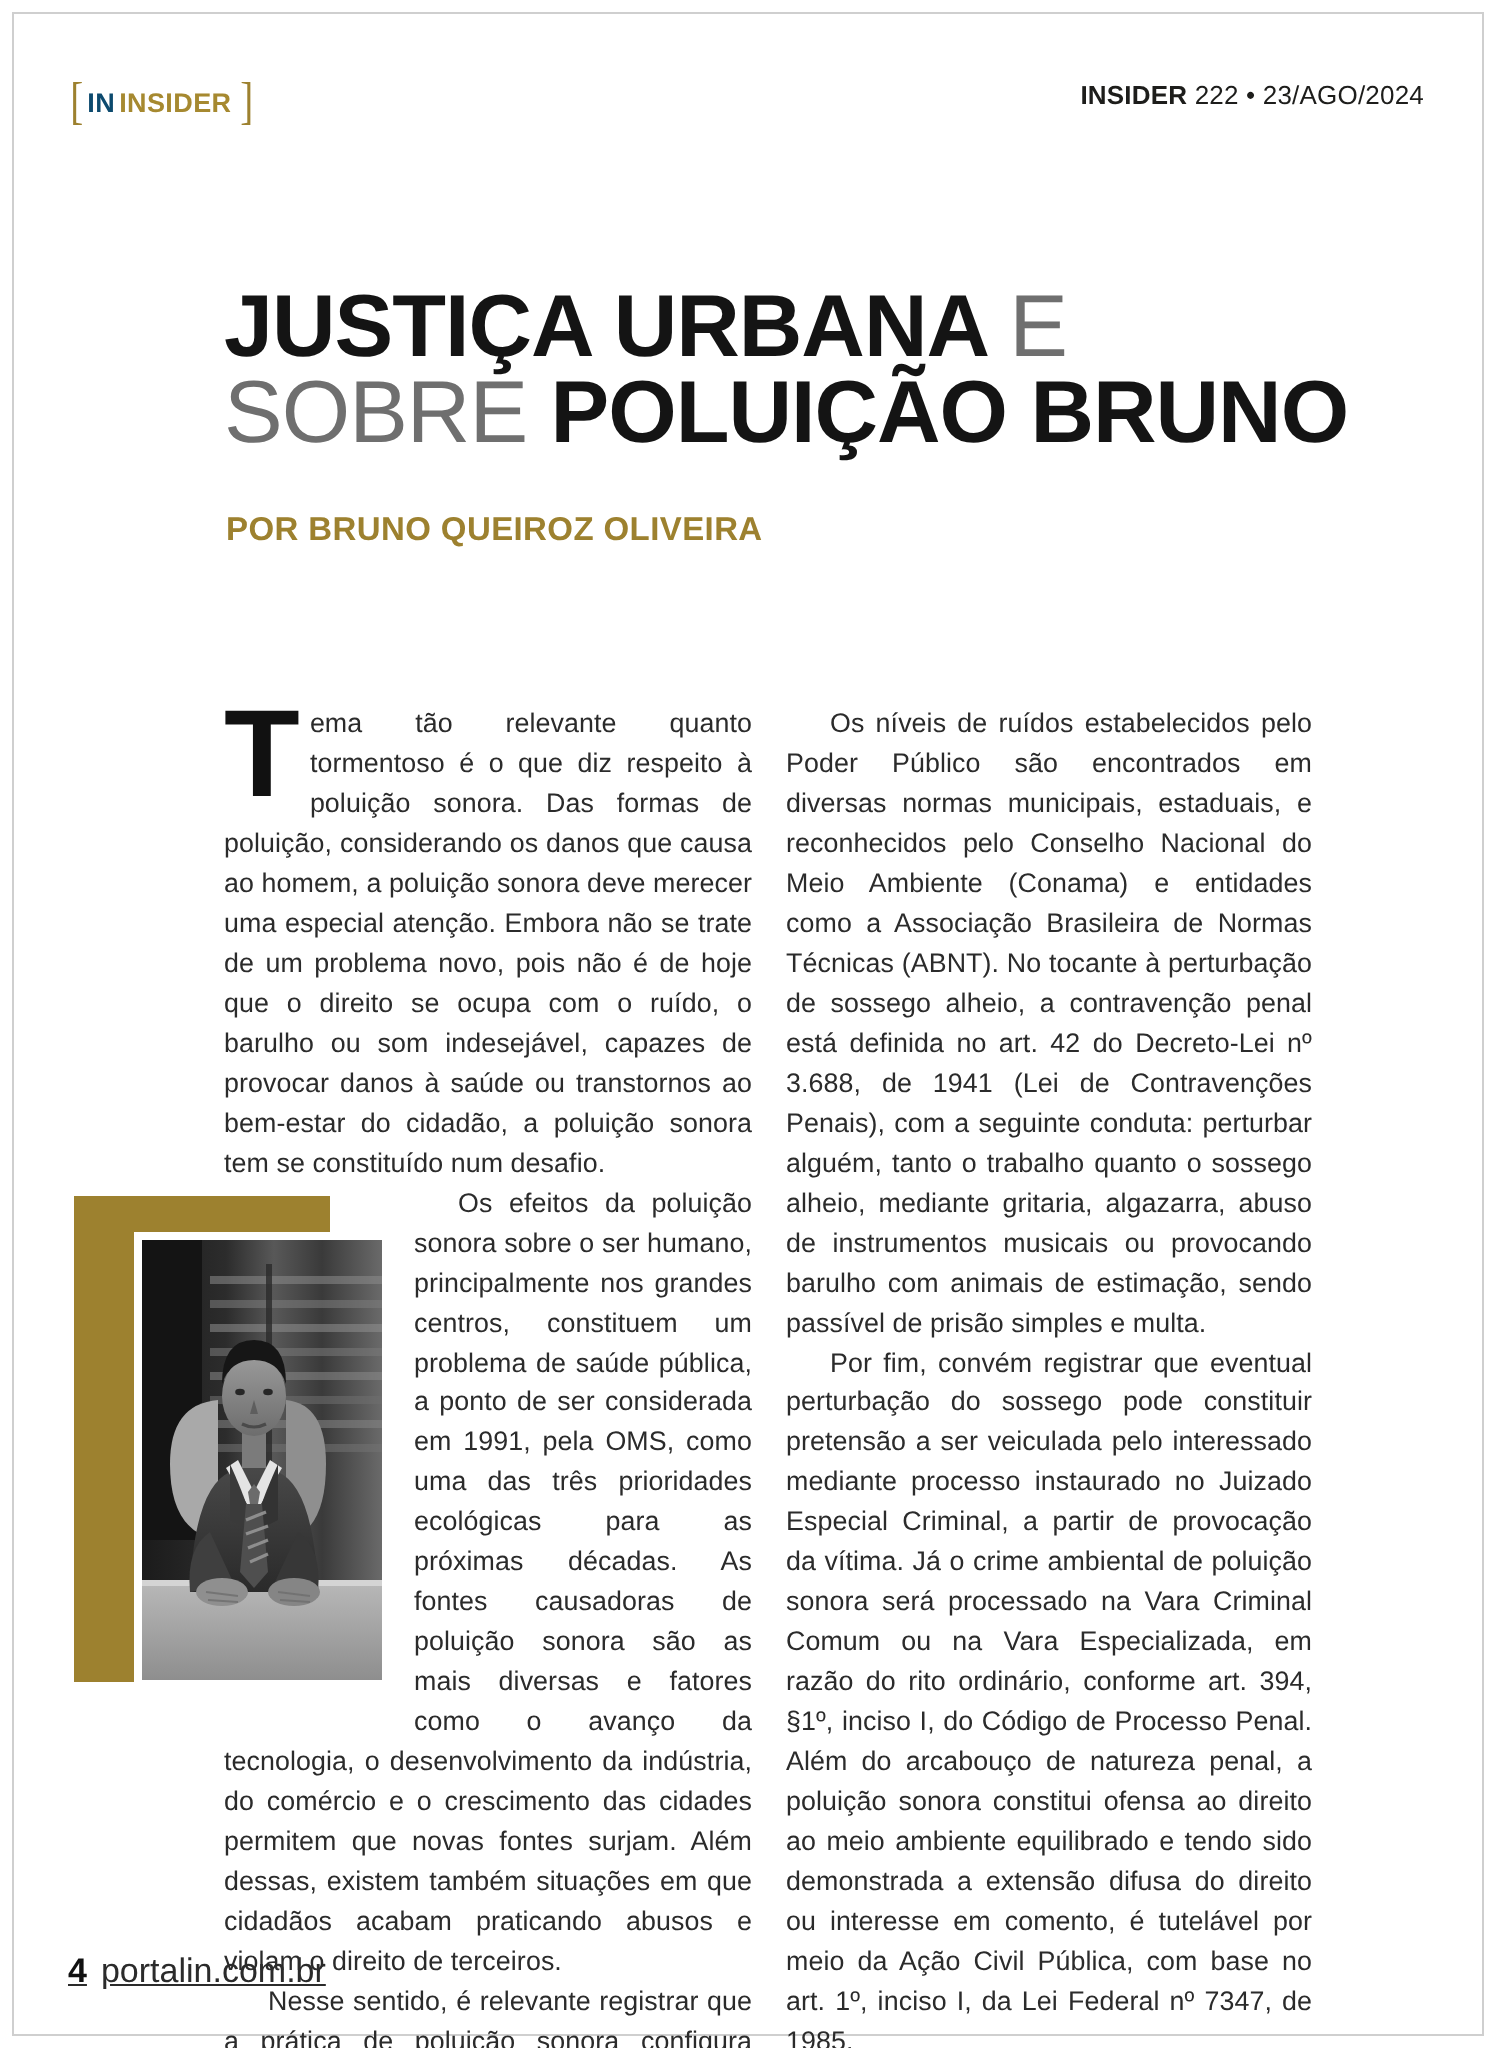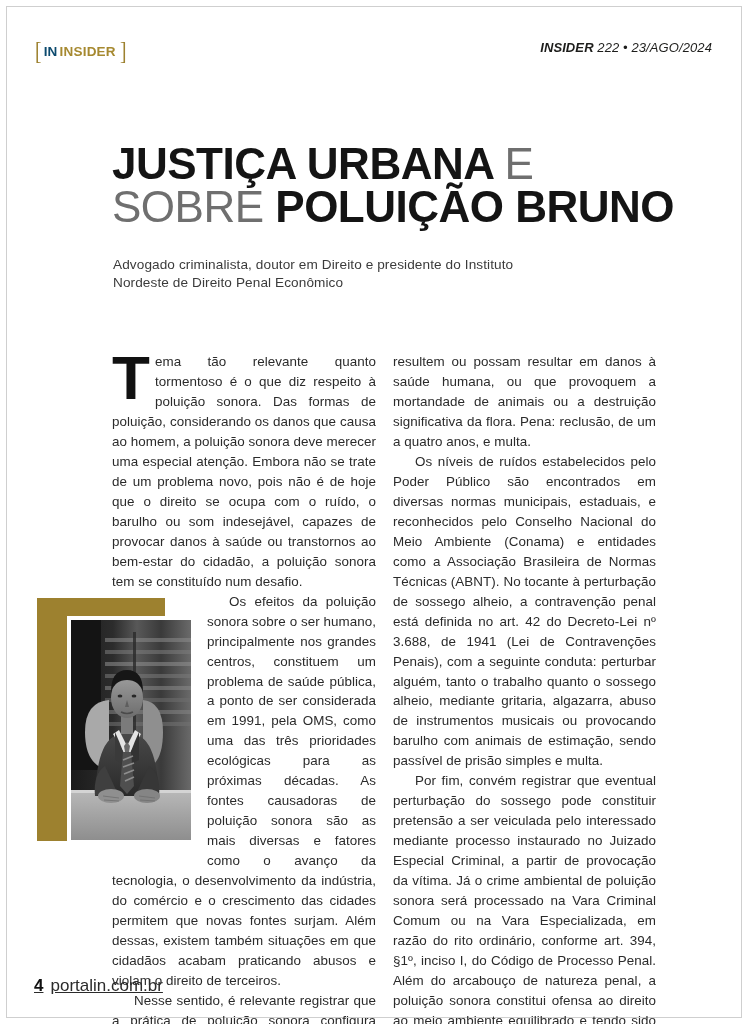--- a/index.html
+++ b/index.html
@@ -75,21 +75,20 @@
   }
 
   .issue {
     position: absolute;
     right: 36px;
     top: 2px;
     font-size: 13px;
     color: #1d1d1b;
     letter-spacing: 0.1px;
     white-space: nowrap;
-    font-style: italic;
   }
   .issue .issue-brand { font-weight: bold; }
   .issue .issue-meta  { font-weight: normal; }
 
   
   .headline {
     position: absolute;
     left: 112px;
     top: 122px;
     width: 580px;
@@ -240,21 +239,21 @@
     </div>
 
   </div>
 
   <h1 class="headline">
     <span class="hl-line"><span class="hl-bold">JUSTIÇA URBANA </span><span class="hl-light">E</span></span>
     <span class="hl-line"><span class="hl-light">SOBRE </span><span class="hl-bold">POLUIÇÃO BRUNO</span></span>
   </h1>
 
   <div class="byline">
-    <p class="byline-desc">Advogado criminalista, doutor em Direito e presidente do Instituto Nordeste de Direito Penal Econômico</p>
+    <p class="byline-author">POR BRUNO QUEIROZ OLIVEIRA</p>
   </div>
 
   <div class="col col-left">
 
     <p class="first"><span class="dropcap">T</span><span>ema tão relevante quanto tormentoso é o que diz respeito à poluição sonora. Das formas de poluição, considerando os danos que causa ao homem, a poluição sonora deve merecer uma especial atenção. Embora não se trate de um problema novo, pois não é de hoje que o direito se ocupa com o ruído, o barulho ou som indesejável, capazes de provocar danos à saúde ou transtornos ao bem-estar do cidadão, a poluição sonora tem se constituído num desafio.</span></p>
 
     <p>
       <span class="photo-wrap">
         <span class="photo-gold"></span>
         <span class="photo-frame">
@@ -341,21 +340,20 @@
           </span>
         </span>
       </span>
       <span>Os efeitos da poluição sonora sobre o ser humano, principalmente nos grandes centros, constituem um problema de saúde pública, a ponto de ser considerada em 1991, pela OMS, como uma das três prioridades ecológicas para as próximas décadas. As fontes causadoras de poluição sonora são as mais diversas e fatores como o avanço da tecnologia, o desenvolvimento da indústria, do comércio e o crescimento das cidades permitem que novas fontes surjam. Além dessas, existem também situações em que cidadãos acabam praticando abusos e violam o direito de terceiros.</span>
     </p>
 
     <p>Nesse sentido, é relevante registrar que a prática de poluição sonora configura infração penal descrita no art. 54 da Lei de Crimes Ambientais, caracterizado pela conduta de causar poluição sonora de qualquer natureza em níveis tais que</p>
   </div>
 
   <div class="col col-right">
-    <p class="first">resultem ou possam resultar em danos à saúde humana, ou que provoquem a mortandade de animais ou a destruição significativa da flora. Pena: reclusão, de um a quatro anos, e multa.</p>
     <p>Os níveis de ruídos estabelecidos pelo Poder Público são encontrados em diversas normas municipais, estaduais, e reconhecidos pelo Conselho Nacional do Meio Ambiente (Conama) e entidades como a Associação Brasileira de Normas Técnicas (ABNT). No tocante à perturbação de sossego alheio, a contravenção penal está definida no art. 42 do Decreto-Lei nº 3.688, de 1941 (Lei de Contravenções Penais), com a seguinte conduta: perturbar alguém, tanto o trabalho quanto o sossego alheio, mediante gritaria, algazarra, abuso de instrumentos musicais ou provocando barulho com animais de estimação, sendo passível de prisão simples e multa.</p>
     <p><span>Por fim, convém registrar que eventual perturbação do sossego pode constituir pretensão a ser veiculada pelo interessado mediante processo instaurado no Juizado Especial Criminal, a partir de provocação da vítima. Já o crime ambiental de poluição sonora será processado na Vara Criminal Comum ou na Vara Especializada, em razão do rito ordinário, conforme art. 394, §1º, inciso I, do Código de Processo Penal. Além do arcabouço de natureza penal, a poluição sonora constitui ofensa ao direito ao meio ambiente equilibrado e tendo sido demonstrada a extensão difusa do direito ou interesse em comento, é tutelável por meio da Ação Civil Pública, com base no art. 1º, inciso I, da Lei Federal nº 7347, de 1985.</span></p>
   </div>
 
   <div class="footer">
     <span class="pg">4</span><span class="site">portalin.com.br</span>
   </div>
 
 </div>
 

